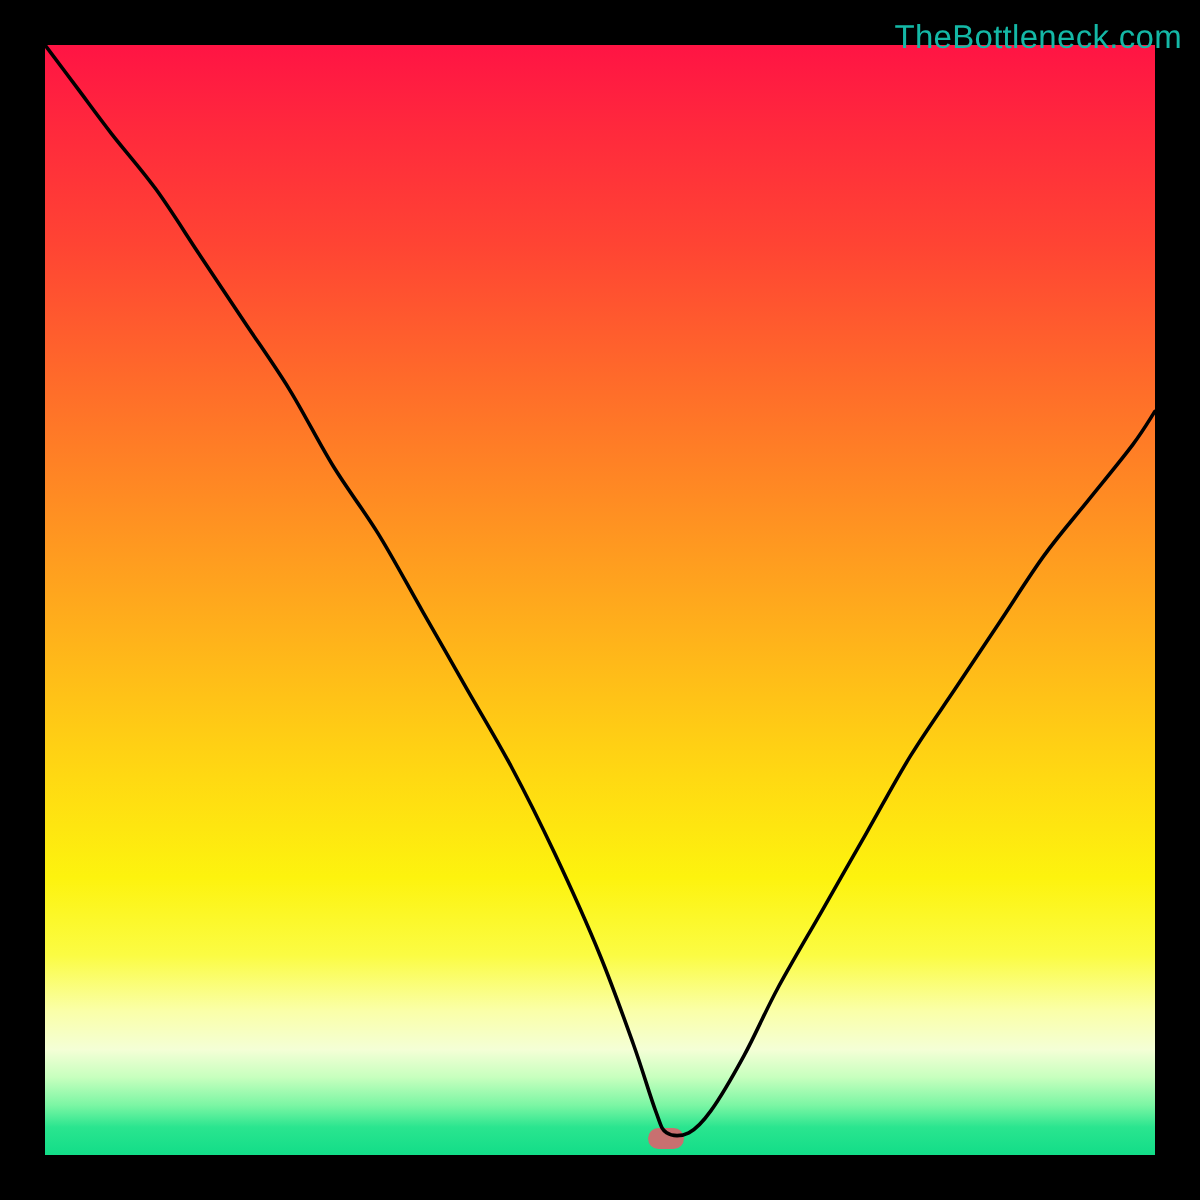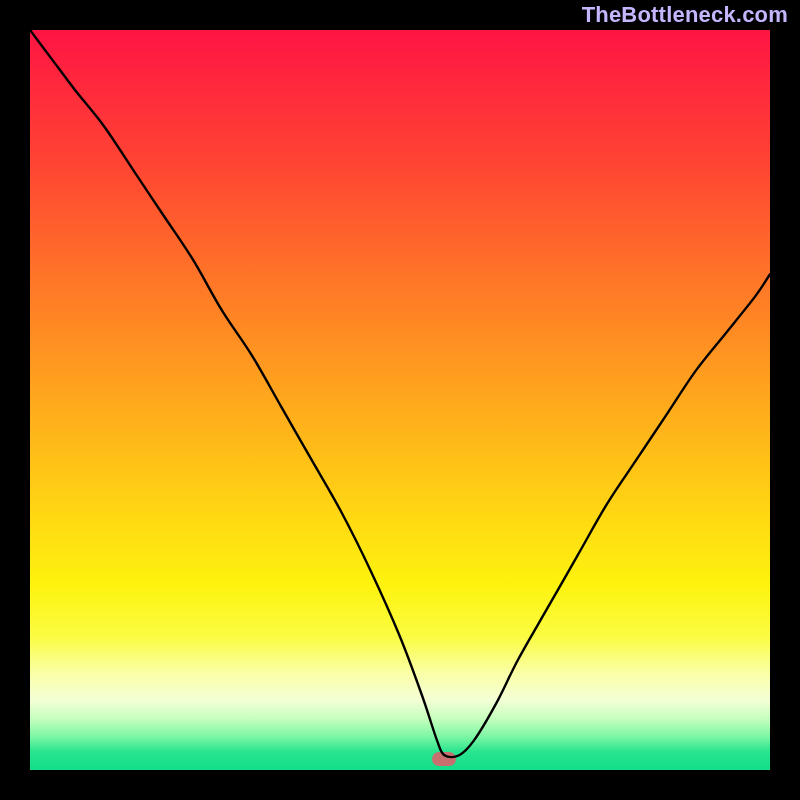--- a/index.html
+++ b/index.html
@@ -12,26 +12,26 @@
     font-family: Arial, Helvetica, sans-serif;
   }
   .frame {
     position: relative;
     width: 800px;
     height: 800px;
     background: #000;
   }
   .watermark {
     position: absolute;
-    top: 2px;
+    top: 12px;
     right: 12px;
-    color: #c4b5fd;
+    color: #14b8a6;
     font-size: 22px;
     letter-spacing: 0.2px;
-    font-weight: 700;
+    font-weight: 400;
     z-index: 10;
     user-select: none;
   }
   .plot-area {
     position: absolute;
     left: 30px;
     top: 30px;
     width: 740px;
     height: 740px;
     overflow: hidden;

